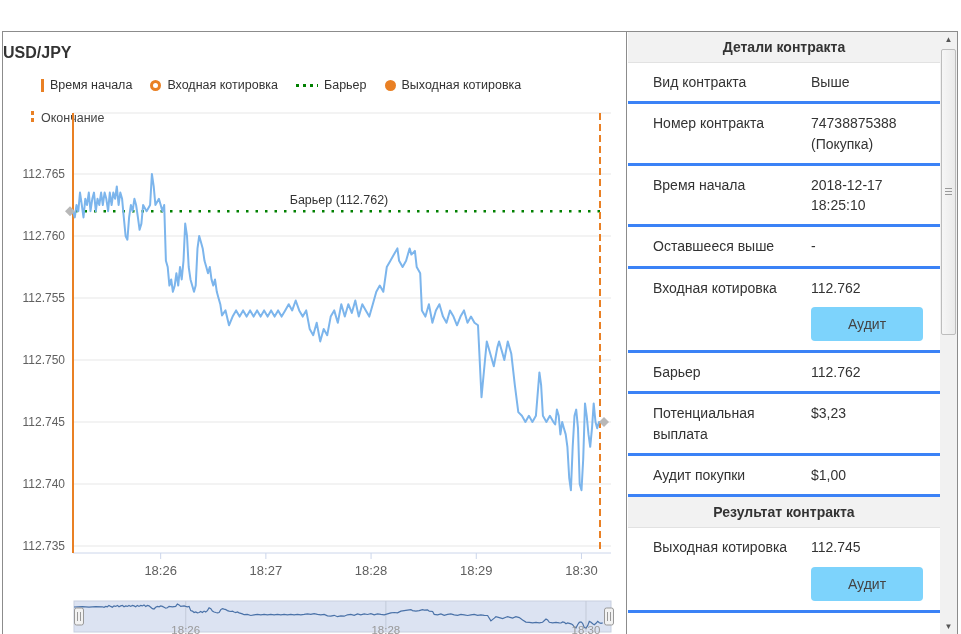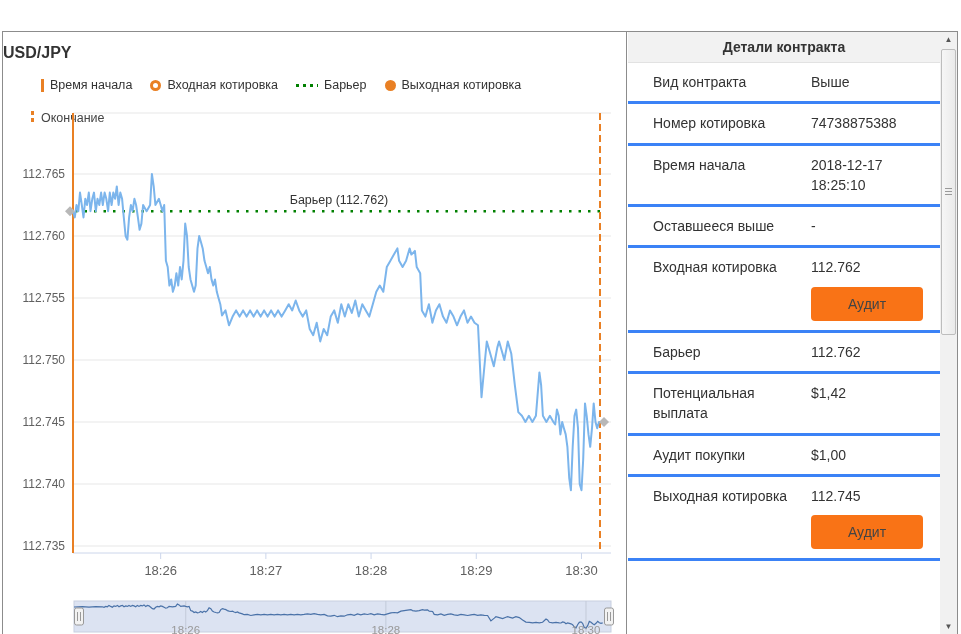--- a/index.html
+++ b/index.html
@@ -33,21 +33,21 @@
   #main-chart{position:absolute;left:0;top:0;}
   
   .details{position:absolute;left:625px;top:0;width:313px;height:603px;overflow:hidden;
            border-right:1px solid #9a9a9a;box-sizing:border-box;background:#fff;}
   .section-title{background:#f2f2f2;text-align:center;font-size:14px;font-weight:bold;color:#333;
                  padding:7px 11px;border-bottom:1px solid #e2e2e2;}
   .drow{display:flex;padding:9px 14px 9px 25px;border-bottom:3px solid #3b82f6;font-size:14px;
         color:#333;line-height:1.45;align-items:flex-start;}
   .dlabel{width:148px;flex:none;}
   .dvalue{flex:1;padding-left:10px;}
-  .audit-btn{display:block;background:#f97316;border:none;border-radius:4px;width:112px;
+  .audit-btn{display:block;background:#7dd3fc;border:none;border-radius:4px;width:112px;
              padding:9px 0;text-align:center;margin-top:9px;font-size:14px;color:#444;cursor:pointer;
              font-family:"Liberation Sans",sans-serif;}
   
   .scrollbar{position:absolute;right:0;top:0;width:17px;height:603px;background:#f1f1f1;}
   .sb-btn{position:absolute;left:0;width:17px;height:16px;background:#f1f1f1;color:#555;
           font-size:8px;text-align:center;line-height:16px;cursor:pointer;}
   .sb-btn.up{top:0;}
   .sb-btn.down{bottom:0;}
   .sb-thumb{position:absolute;left:1px;top:17px;width:15px;height:286px;background:#fdfdfd;
             border:1px solid #bdbdbd;border-radius:2px;box-sizing:border-box;cursor:pointer;
@@ -138,23 +138,24 @@
     </div>
 
     <div class="details">
       <div id="details-content">
           <div class="section-title">Детали контракта</div>
           <div class="drow">
             <div class="dlabel">Вид контракта</div>
             <div class="dvalue">Выше</div>
           </div>
           <div class="drow">
-            <div class="dlabel">Номер котировка</div>
+            <div class="dlabel">Номер контракта</div>
             <div class="dvalue">
               <div>74738875388</div>
+              <div>(Покупка)</div>
             </div>
           </div>
           <div class="drow">
             <div class="dlabel">Время начала</div>
             <div class="dvalue">
               <div>2018-12-17 18:25:10</div>
             </div>
           </div>
           <div class="drow">
             <div class="dlabel">Оставшееся выше</div>
@@ -163,26 +164,27 @@
           <div class="drow">
             <div class="dlabel">Входная котировка</div>
             <div class="dvalue">112.762<button class="audit-btn">Аудит</button></div>
           </div>
           <div class="drow">
             <div class="dlabel">Барьер</div>
             <div class="dvalue">112.762</div>
           </div>
           <div class="drow">
             <div class="dlabel">Потенциальная выплата</div>
-            <div class="dvalue">$1,42</div>
+            <div class="dvalue">$3,23</div>
           </div>
           <div class="drow">
             <div class="dlabel">Аудит покупки</div>
             <div class="dvalue">$1,00</div>
           </div>
+          <div class="section-title">Результат контракта</div>
           <div class="drow">
             <div class="dlabel">Выходная котировка</div>
             <div class="dvalue">112.745<button class="audit-btn">Аудит</button></div>
           </div>
         </div>
     </div>
 
     <div class="scrollbar">
       <div class="sb-btn up">▲</div>
       <div class="sb-thumb">

